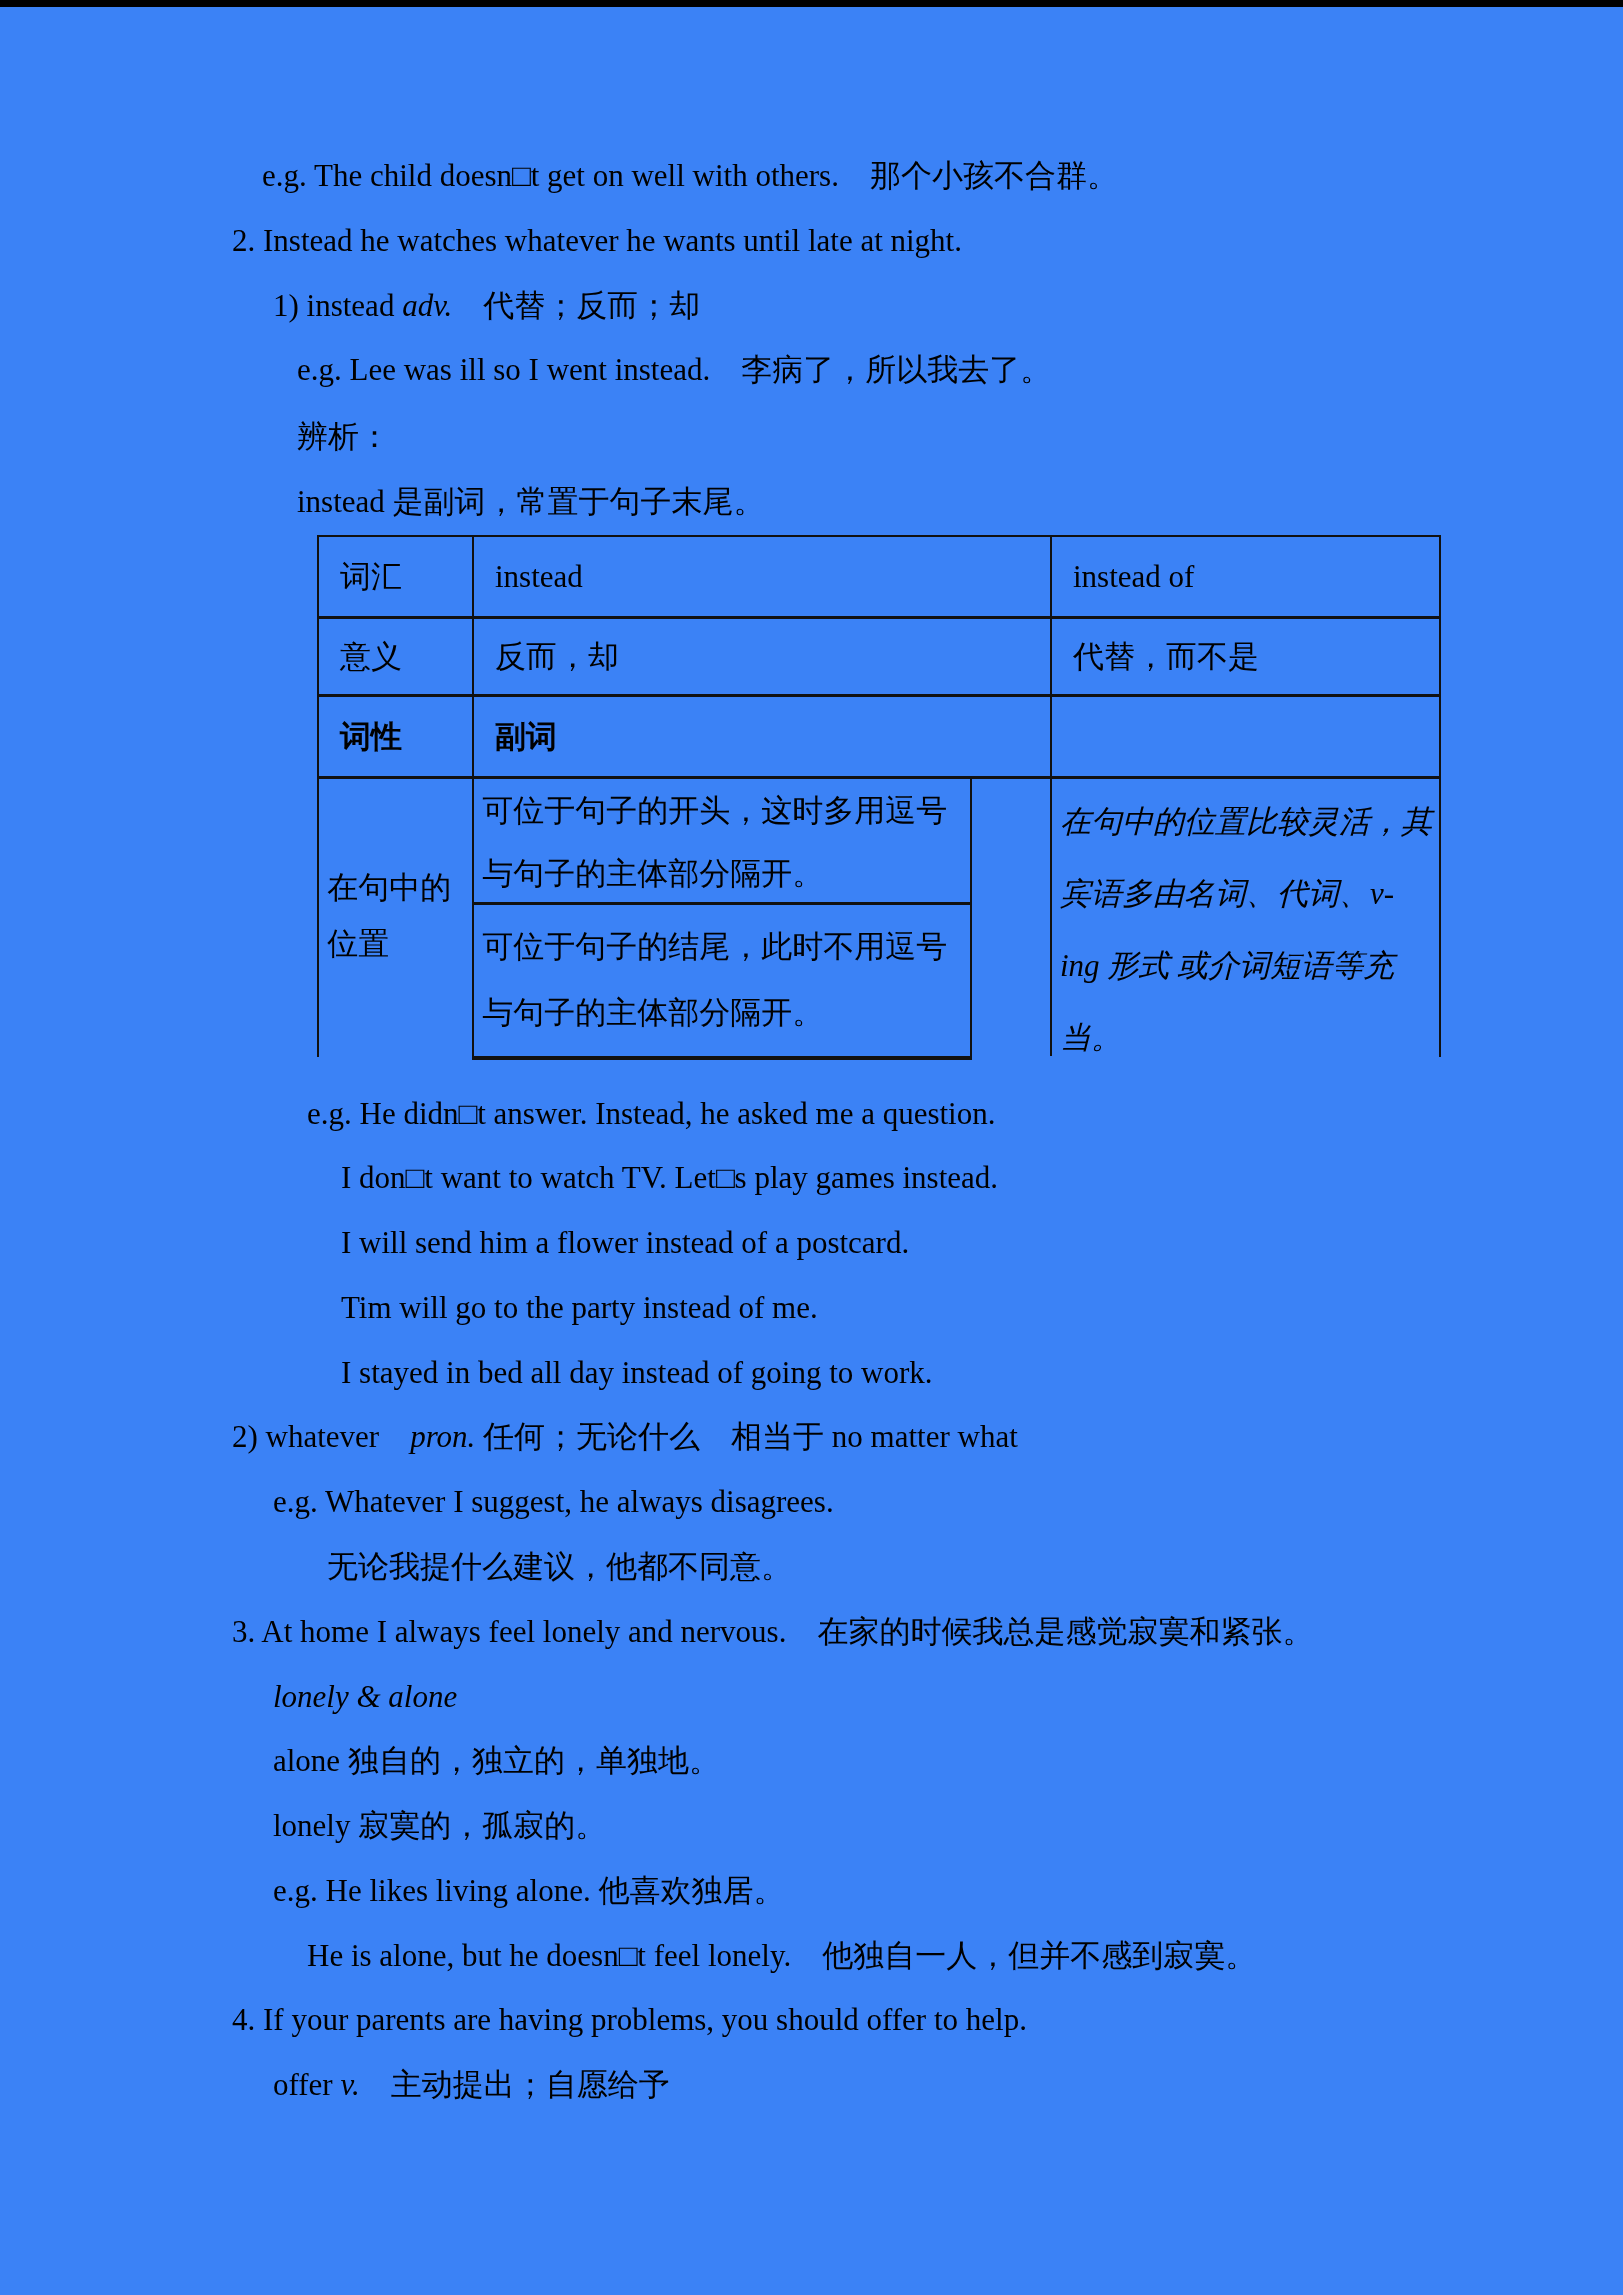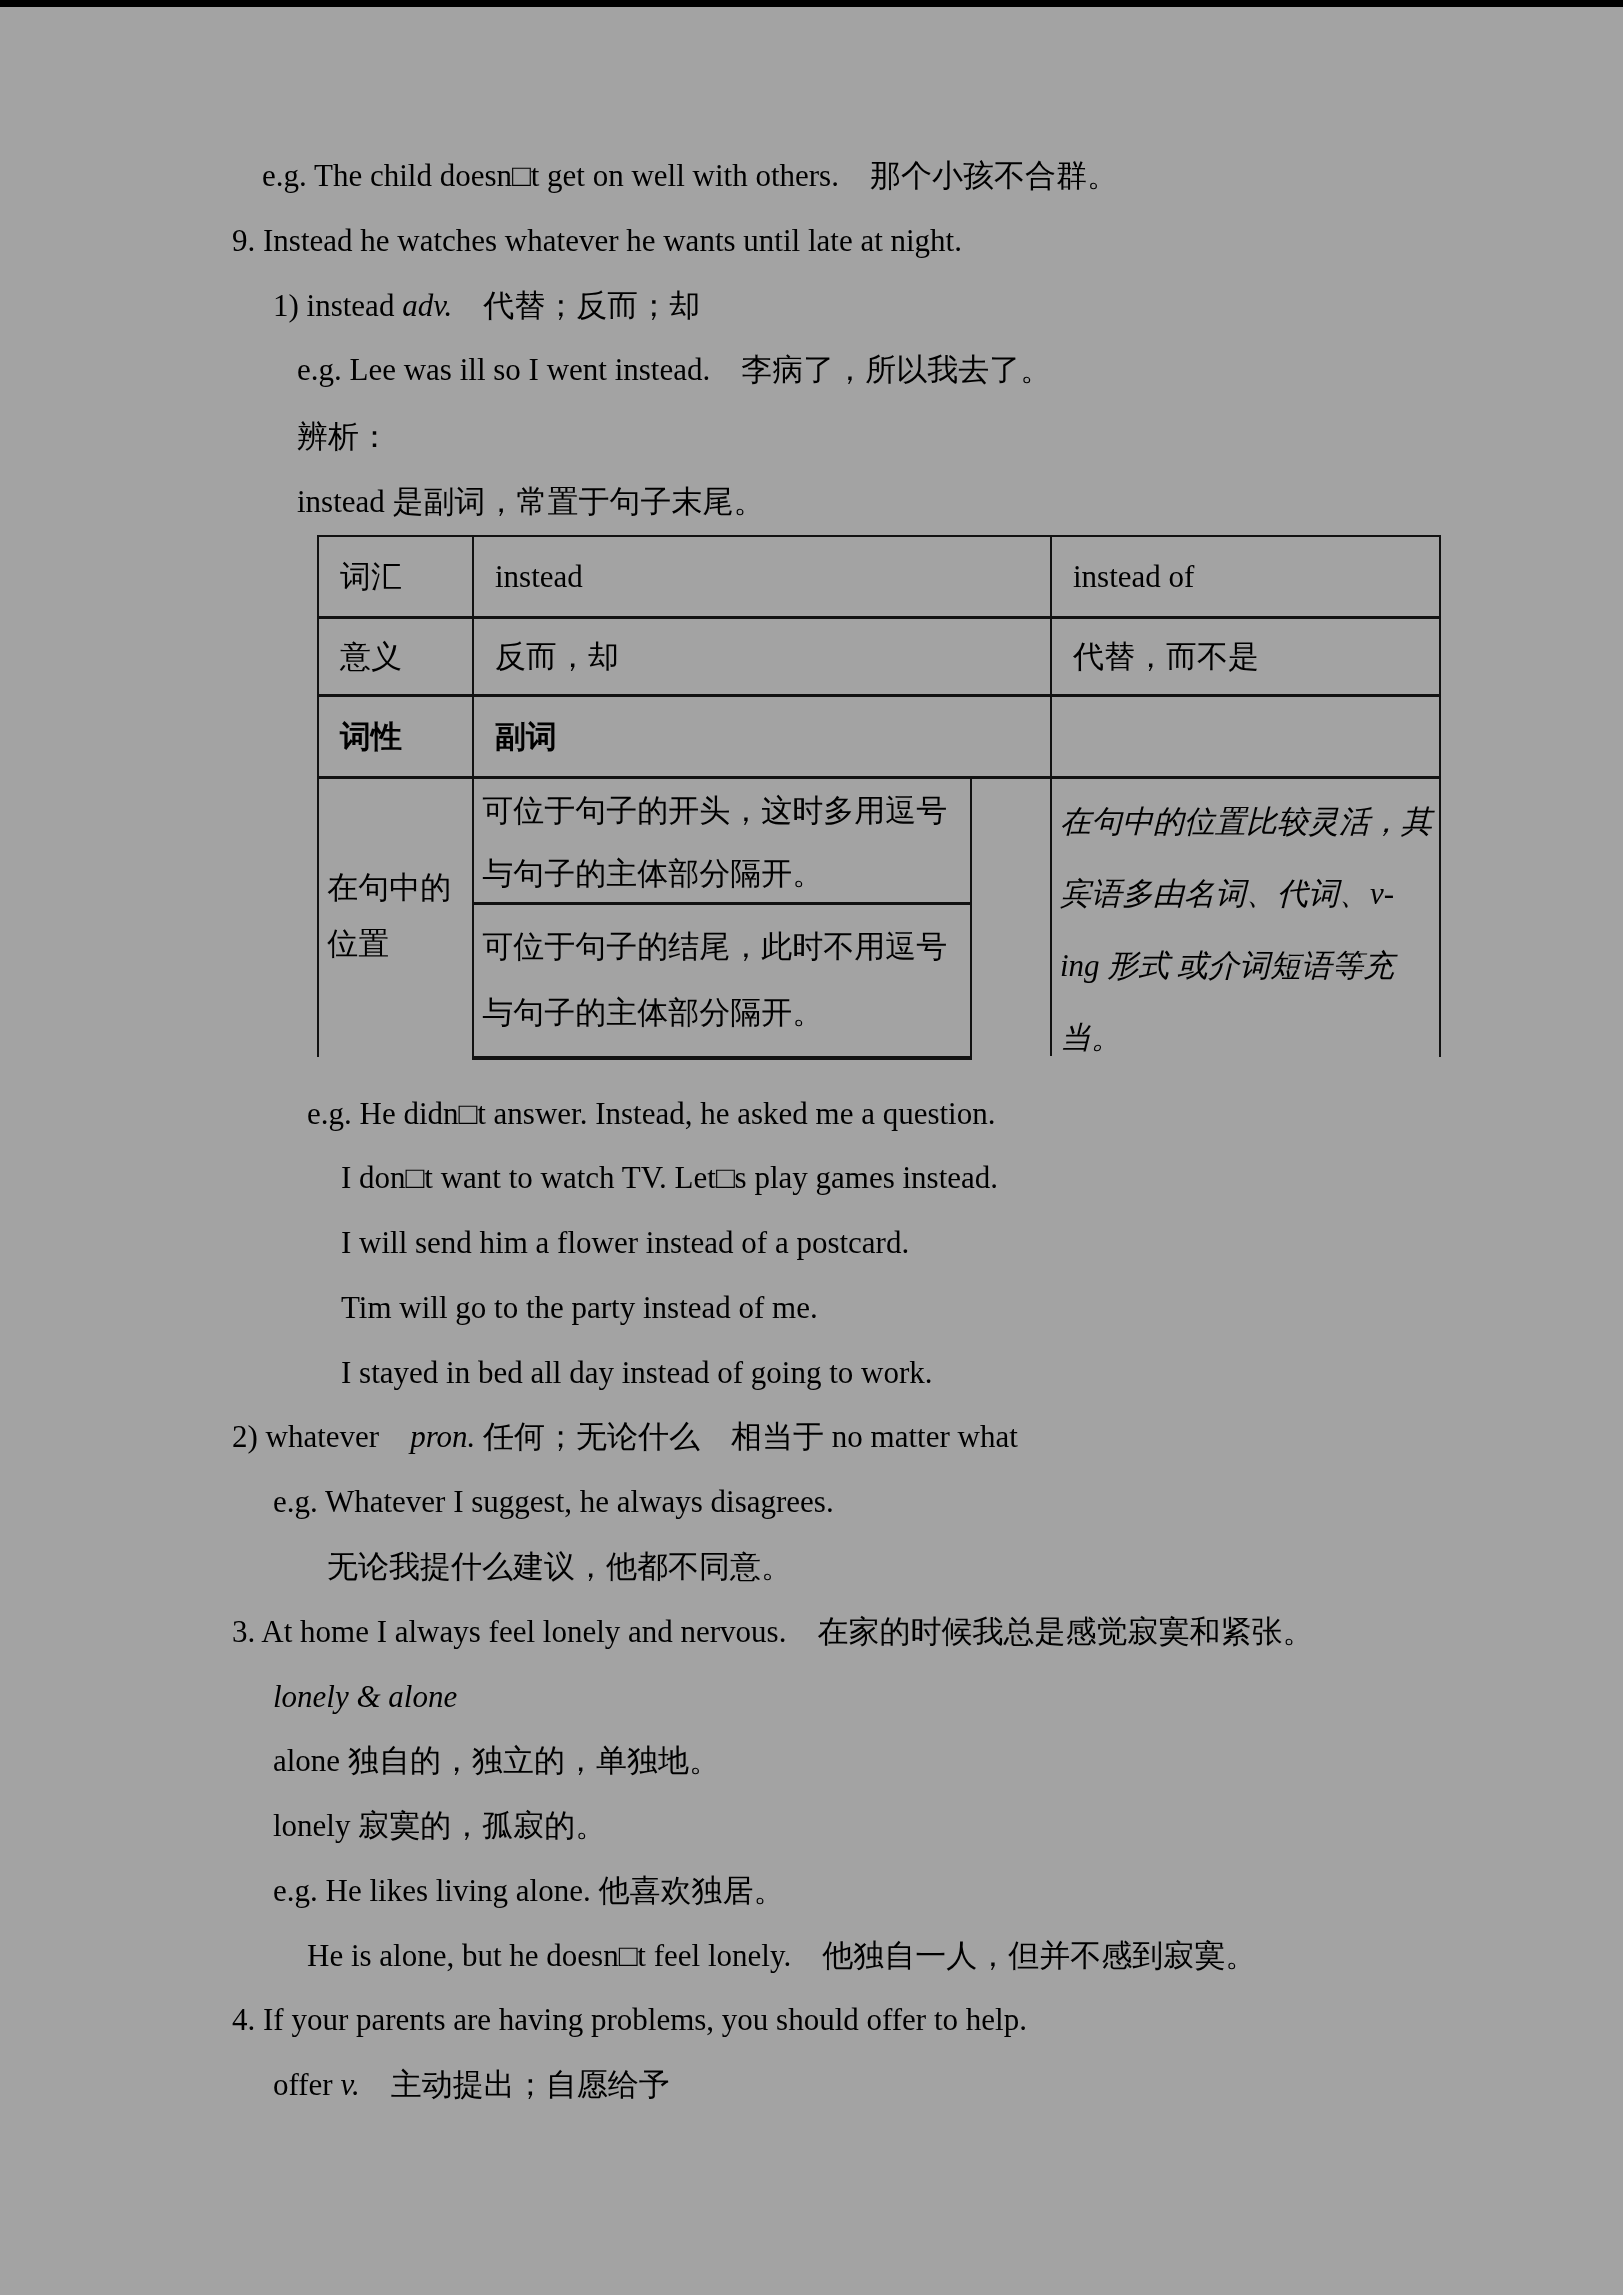--- a/index.html
+++ b/index.html
@@ -1,20 +1,20 @@
 <!DOCTYPE html>
 <html style="font-size:11px"><head>
 <meta charset="utf-8">
 <style>
   html,body{margin:0;padding:0;background:#ffffff;}
   .page{
     position:relative;
     width:1623px;
     height:2295px;
-    background:#a3a3a3;
+    background:#3b82f6;
     font-family:"Liberation Serif","DejaVu Serif",serif;
     font-size:31px;
     color:#000000;
     overflow:hidden;
   }
   .topbar{
     position:absolute;left:0;top:0;width:1623px;height:6.8px;background:#000000;
   }
   .ln{
     position:absolute;
@@ -74,21 +74,21 @@
   }
   .pos3-wrap{position:absolute;left:0;top:239px;width:1120px;height:280px;}
 </style>
 </head>
 <body>
 
 <div class="page">
   <div class="topbar"></div>
 
   <div class="ln" style="left:262px;top:143px">e.g. The child doesn□t get on well with others.　那个小孩不合群。</div>
-  <div class="ln" style="left:232px;top:208px">9. Instead he watches whatever he wants until late at night.</div>
+  <div class="ln" style="left:232px;top:208px">2. Instead he watches whatever he wants until late at night.</div>
 
   <div class="ln" style="left:273px;top:273px"><span>1) instead </span><em>adv.</em><span>　代替；反而；却</span></div>
 
   <div class="ln" style="left:297px;top:337px">e.g. Lee was ill so I went instead.　李病了，所以我去了。</div>
   <div class="ln" style="left:297px;top:404px">辨析：</div>
   <div class="ln" style="left:297px;top:469px">instead 是副词，常置于句子末尾。</div>
 
   <div class="tbl">
     <div class="hline hl-1"></div>
     <div class="hline hl-2"></div>

